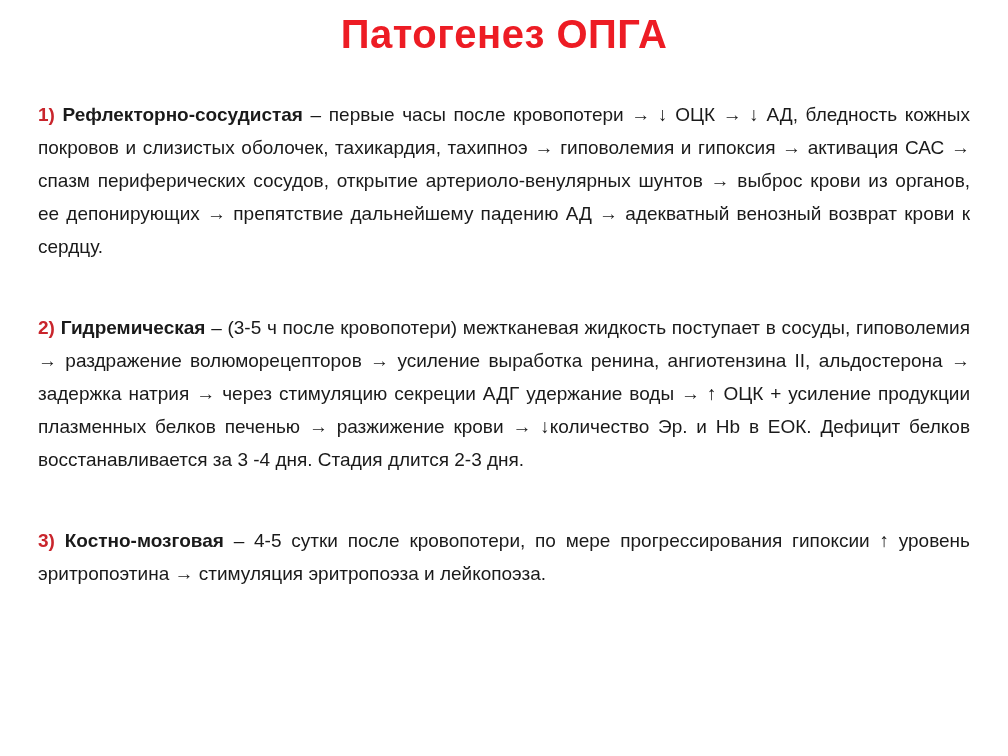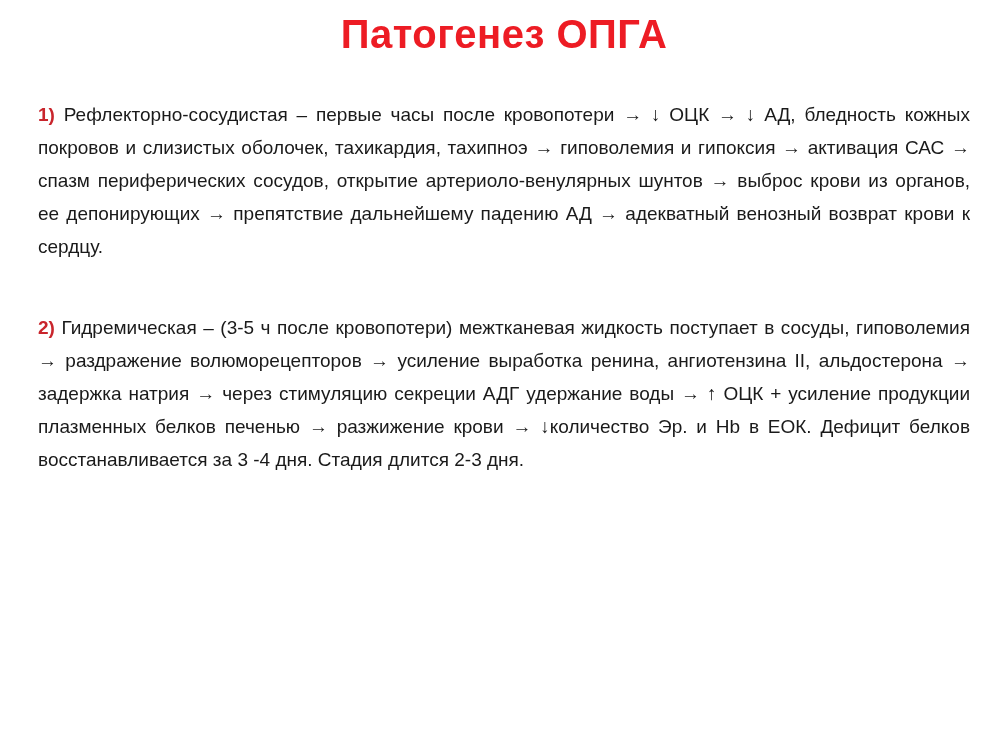--- a/index.html
+++ b/index.html
@@ -44,21 +44,21 @@
     color: #1a1a1a;
   }
   .stage + .stage {
     margin-top: 48px;
   }
   .stage-number {
     color: #c9252c;
     font-weight: bold;
   }
   .stage-name {
-    font-weight: normal;
+    font-weight: bold;
   }
 </style>
 </head>
 <body>
 
 <div class="slide">
 
   <h1 class="slide-title">Патогенез ОПГА</h1>
 
 
@@ -67,14 +67,19 @@
     <span class="stage-name">Рефлекторно-сосудистая</span>
     <span class="stage-text">– первые часы после кровопотери → ↓ ОЦК → ↓ АД, бледность кожных покровов и слизистых оболочек, тахикардия, тахипноэ → гиповолемия и гипоксия → активация САС → спазм периферических сосудов, открытие артериоло-венулярных шунтов → выброс крови из органов, ее депонирующих → препятствие дальнейшему падению АД → адекватный венозный возврат крови к сердцу.</span>
   </p>
 
   <p class="stage">
     <span class="stage-number">2)</span>
     <span class="stage-name">Гидремическая</span>
     <span class="stage-text">– (3-5 ч после кровопотери) межтканевая жидкость поступает в сосуды, гиповолемия → раздражение волюморецепторов → усиление выработка ренина, ангиотензина II, альдостерона → задержка натрия → через стимуляцию секреции АДГ удержание воды → ↑ ОЦК + усиление продукции плазменных белков печенью → разжижение крови → ↓количество Эр. и Hb в ЕОК. Дефицит белков восстанавливается за 3 -4 дня. Стадия длится 2-3 дня.</span>
   </p>
 
+  <p class="stage">
+    <span class="stage-number">3)</span>
+    <span class="stage-name">Костно-мозговая</span>
+    <span class="stage-text">– 4-5 сутки после кровопотери, по мере прогрессирования гипоксии ↑ уровень эритропоэтина → стимуляция эритропоэза и лейкопоэза.</span>
+  </p>
 
 </div>
 
 </body></html>

